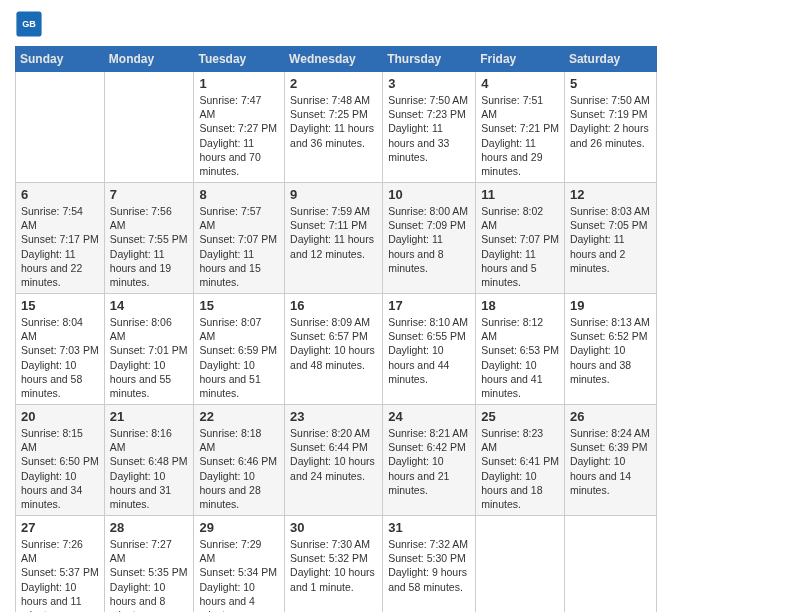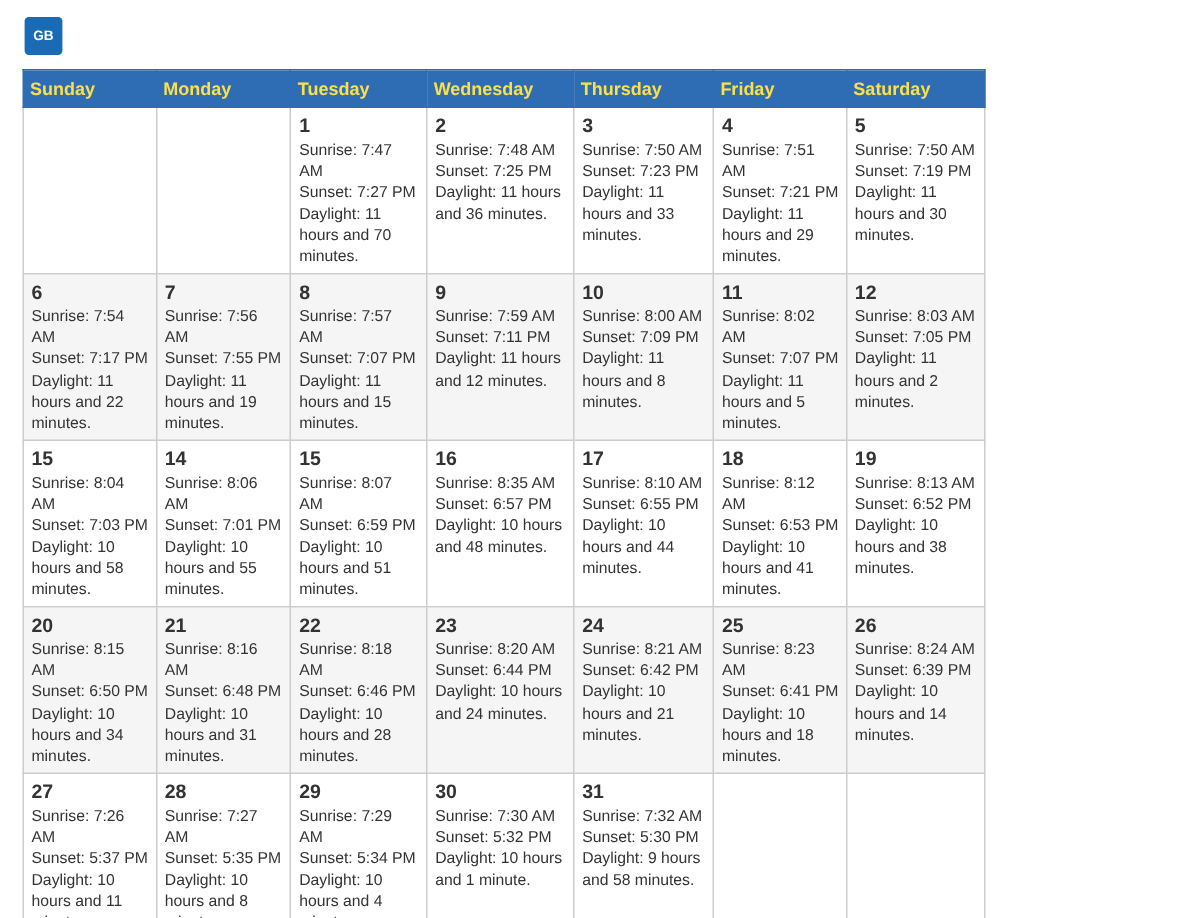--- a/index.html
+++ b/index.html
@@ -41,21 +41,21 @@
       font-size: 14px;
       color: #555;
     }
     table {
       width: 100%;
       border-collapse: collapse;
       font-size: 11px;
     }
     thead th {
       background-color: #2e6db4;
-      color: #fde047;
+      color: #e5e5e5;
       padding: 5px 4px;
       text-align: left;
       font-size: 12px;
       font-weight: bold;
       border: 1px solid #2e6db4;
     }
     tbody td {
       border: 1px solid #ccc;
       vertical-align: top;
       padding: 4px 5px;
@@ -141,21 +141,21 @@
           <td>
             <span class="day-number">4</span>
             <div class="cell-text">Sunrise: 7:51 AM</div>
             <div class="cell-text">Sunset: 7:21 PM</div>
             <div class="cell-text">Daylight: 11 hours and 29 minutes.</div>
           </td>
           <td>
             <span class="day-number">5</span>
             <div class="cell-text">Sunrise: 7:50 AM</div>
             <div class="cell-text">Sunset: 7:19 PM</div>
-            <div class="cell-text">Daylight: 11 hours and 30 minutes.</div>
+            <div class="cell-text">Daylight: 2 hours and 26 minutes.</div>
           </td>
         </tr>
         <tr>
           <td>
             <span class="day-number">6</span>
             <div class="cell-text">Sunrise: 7:54 AM</div>
             <div class="cell-text">Sunset: 7:17 PM</div>
             <div class="cell-text">Daylight: 11 hours and 22 minutes.</div>
           </td>
           <td>
@@ -209,21 +209,21 @@
             <div class="cell-text">Daylight: 10 hours and 55 minutes.</div>
           </td>
           <td>
             <span class="day-number">15</span>
             <div class="cell-text">Sunrise: 8:07 AM</div>
             <div class="cell-text">Sunset: 6:59 PM</div>
             <div class="cell-text">Daylight: 10 hours and 51 minutes.</div>
           </td>
           <td>
             <span class="day-number">16</span>
-            <div class="cell-text">Sunrise: 8:35 AM</div>
+            <div class="cell-text">Sunrise: 8:09 AM</div>
             <div class="cell-text">Sunset: 6:57 PM</div>
             <div class="cell-text">Daylight: 10 hours and 48 minutes.</div>
           </td>
           <td>
             <span class="day-number">17</span>
             <div class="cell-text">Sunrise: 8:10 AM</div>
             <div class="cell-text">Sunset: 6:55 PM</div>
             <div class="cell-text">Daylight: 10 hours and 44 minutes.</div>
           </td>
           <td>

